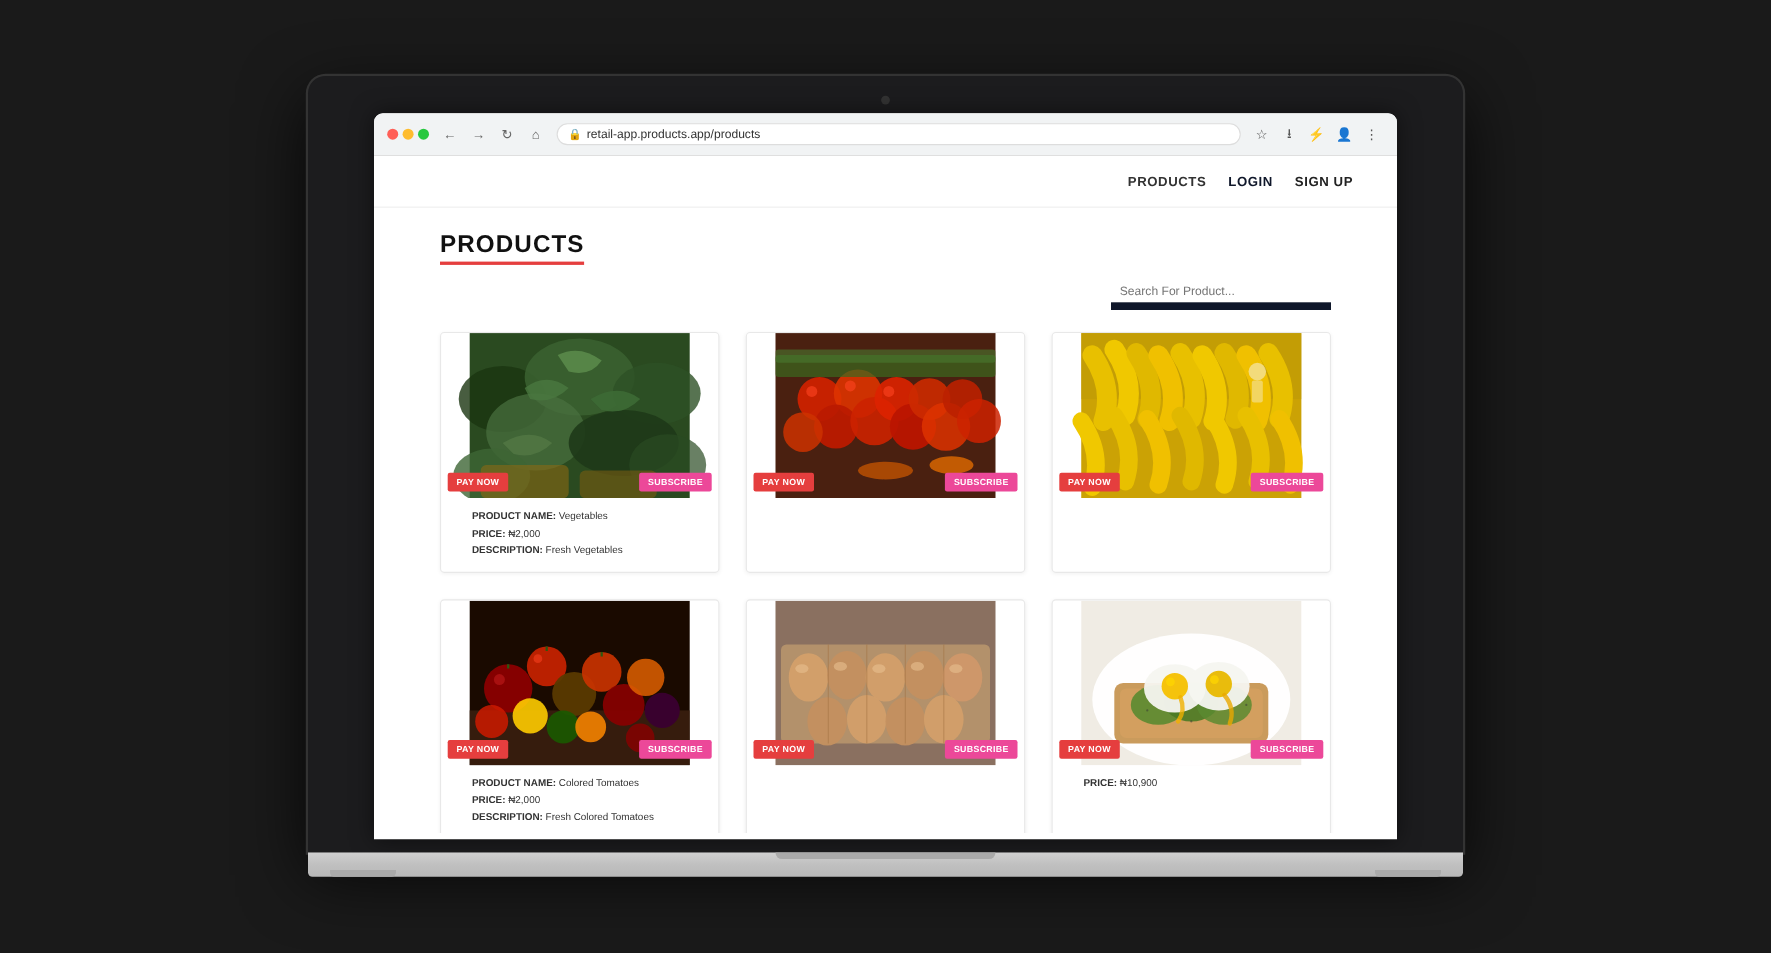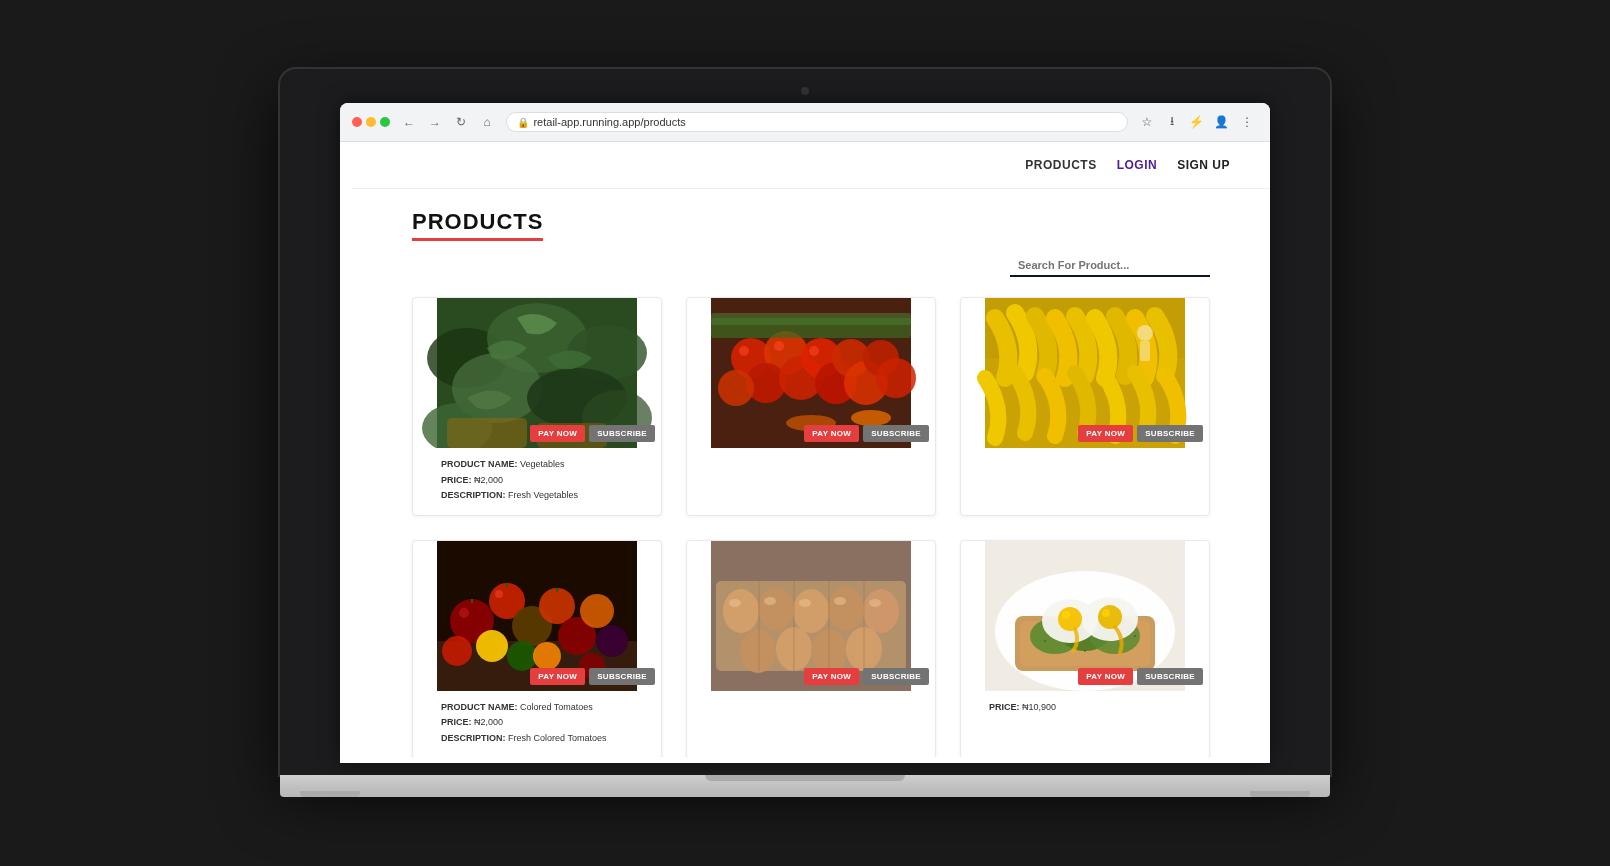--- a/index.html
+++ b/index.html
@@ -118,21 +118,20 @@
       color: #555;
       font-size: 12px;
       border-radius: 3px;
       cursor: pointer;
     }
 
     .browser-content {
       height: calc(660px - 45px);
       overflow-y: auto;
       background: #fff;
-      margin-left: 12px;
     }
 
     
     .site-nav {
       display: flex;
       justify-content: flex-end;
       align-items: center;
       padding: 16px 40px;
       gap: 20px;
       border-bottom: 1px solid #eee;
@@ -141,21 +140,21 @@
     .site-nav-item {
       font-size: 12px;
       font-weight: 600;
       color: #333;
       cursor: pointer;
       letter-spacing: 0.5px;
       text-transform: uppercase;
     }
 
     .site-nav-item.login {
-      color: #4c1d95;
+      color: #0f172a;
       font-weight: 700;
     }
 
     .site-nav-item.signup {
       color: #222;
       font-weight: 700;
     }
 
     
     .main-content {
@@ -187,28 +186,27 @@
     }
 
     .search-row {
       display: flex;
       justify-content: flex-end;
       margin-bottom: 20px;
     }
 
     .search-input {
       border: none;
-      border-bottom: 2px solid #0f172a;
+      border-bottom: 7px solid #0f172a;
       outline: none;
       padding: 4px 8px;
       font-size: 11px;
       color: #999;
       width: 200px;
       background: transparent;
-      font-weight: bold;
     }
 
     .products-grid {
       display: grid;
       grid-template-columns: repeat(3, 1fr);
       gap: 24px;
     }
 
     .product-card {
       border: 1px solid #e8e8e8;
@@ -224,40 +222,40 @@
       height: 150px;
       overflow: hidden;
     }
 
     .product-btn-row {
       position: absolute;
       bottom: 0;
       left: 0;
       right: 0;
       display: flex;
-      justify-content: flex-end;
+      justify-content: space-between;
       gap: 4px;
       padding: 6px;
     }
 
     .btn-pay-now {
       background: #e53e3e;
       color: #fff;
       border: none;
       font-size: 8px;
       font-weight: 700;
       padding: 4px 8px;
       border-radius: 2px;
       cursor: pointer;
       text-transform: uppercase;
       letter-spacing: 0.3px;
     }
 
     .btn-subscribe {
-      background: #737373;
+      background: #ec4899;
       color: #fff;
       border: none;
       font-size: 8px;
       font-weight: 700;
       padding: 4px 8px;
       border-radius: 2px;
       cursor: pointer;
       text-transform: uppercase;
       letter-spacing: 0.3px;
     }
@@ -345,21 +343,21 @@
 
         <div class="browser-nav-btns">
           <div class="nav-btn">←</div>
           <div class="nav-btn">→</div>
           <div class="nav-btn">↻</div>
           <div class="nav-btn">⌂</div>
         </div>
 
         <div class="address-bar">
           <span class="address-bar-icon">🔒</span>
-          <span>retail-app.running.app/products</span>
+          <span>retail-app.products.app/products</span>
         </div>
 
         <div class="browser-toolbar-right">
           <div class="toolbar-icon">☆</div>
           <div class="toolbar-icon">⭳</div>
           <div class="toolbar-icon">⚡</div>
           <div class="toolbar-icon">👤</div>
           <div class="toolbar-icon">⋮</div>
         </div>
       </div>

